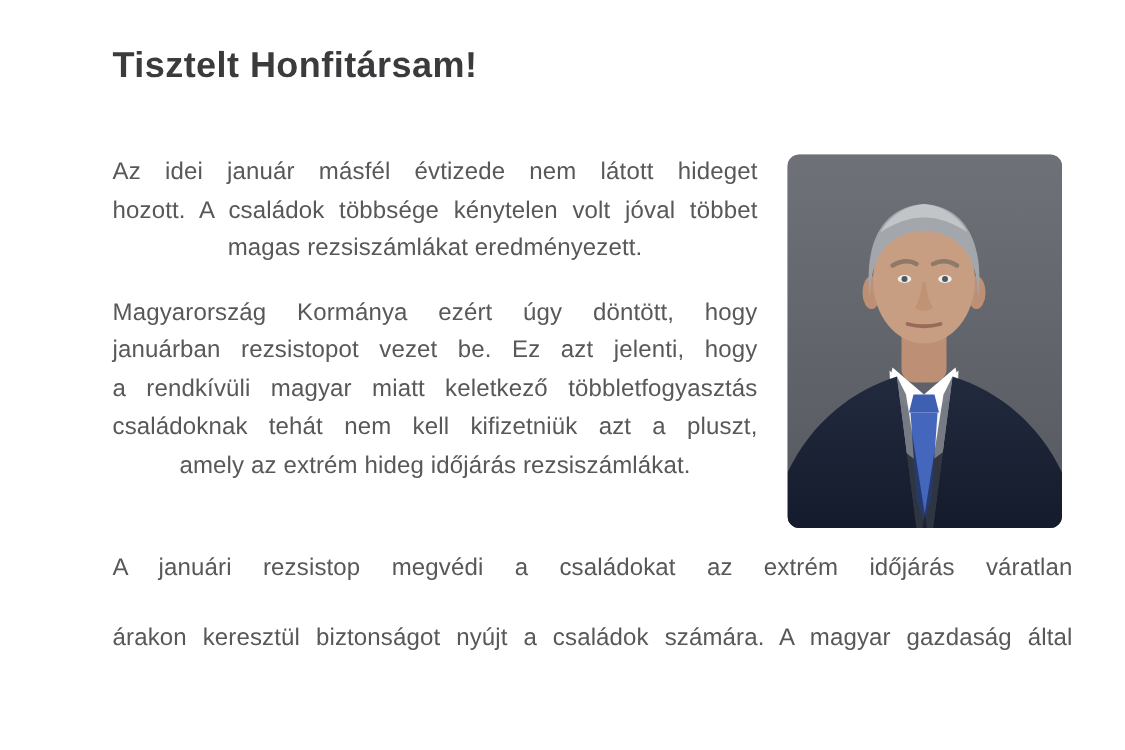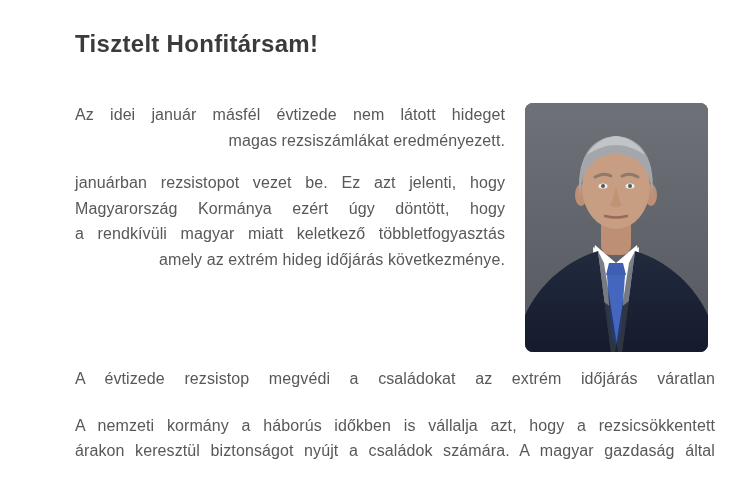--- a/index.html
+++ b/index.html
@@ -50,46 +50,48 @@
     font-size: 16px;
     line-height: 25.5px;
     color: #58585a;
     letter-spacing: 0.1px;
   }
   .col-text p.para + p.para { margin-top: 17px; }
   .para span { display: block; }
   
   .jl { text-align: justify; text-align-last: justify; }
   
-  .ll { text-align: right; }
+  .ll { text-align: center; }
   p.para.full { width: 640px; }
   p.para.p3 { margin-top: 14px; }
   p.para.p4 { margin-top: 21px; }
 </style>
 </head>
 <body>
 
 <main class="letter">
 
   <h1 class="title">Tisztelt Honfitársam!</h1>
 
   <div class="row">
 
     <div class="col-text">
 
       <p class="para">
         <span class="jl">Az idei január másfél évtizede nem látott hideget</span>
+        <span class="jl">hozott. A családok többsége kénytelen volt jóval többet</span>
         <span class="ll">magas rezsiszámlákat eredményezett.</span>
       </p>
 
       <p class="para">
+        <span class="jl">Magyarország Kormánya ezért úgy döntött, hogy</span>
         <span class="jl">januárban rezsistopot vezet be. Ez azt jelenti, hogy</span>
-        <span class="jl">Magyarország Kormánya ezért úgy döntött, hogy</span>
         <span class="jl">a rendkívüli magyar miatt keletkező többletfogyasztás</span>
-        <span class="ll">amely az extrém hideg időjárás következménye.</span>
+        <span class="jl">családoknak tehát nem kell kifizetniük azt a pluszt,</span>
+        <span class="ll">amely az extrém hideg időjárás rezsiszámlákat.</span>
       </p>
 
     </div>
 
     <div class="photo">
       <svg viewBox="0 0 183 249" width="183" height="249" xmlns="http://www.w3.org/2000/svg">
         <defs>
           <linearGradient id="bgG" x1="0" y1="0" x2="0" y2="1">
             <stop offset="0" stop-color="#6e7278"></stop>
             <stop offset="1" stop-color="#55595f"></stop>
@@ -135,21 +137,20 @@
         <path d="M183,249 L183,212 C167,178 139,157 110,148 L97,249 Z" fill="url(#suitG)"></path>
 
         <path d="M73,148 L86,249 L93,249 L79,160 Z" fill="#0f1626" opacity="0.55"></path>
         <path d="M110,148 L97,249 L90,249 L104,160 Z" fill="#0f1626" opacity="0.55"></path>
       </svg>
     </div>
 
   </div>
 
   <p class="para full p3">
-    <span class="jl">A évtizede rezsistop megvédi a családokat az extrém időjárás váratlan</span>
+    <span class="jl">A januári rezsistop megvédi a családokat az extrém időjárás váratlan</span>
   </p>
 
   <p class="para full p4">
-    <span class="jl">A nemzeti kormány a háborús időkben is vállalja azt, hogy a rezsicsökkentett</span>
     <span class="jl">árakon keresztül biztonságot nyújt a családok számára. A magyar gazdaság által</span>
   </p>
 
 </main>
 
 </body></html>

